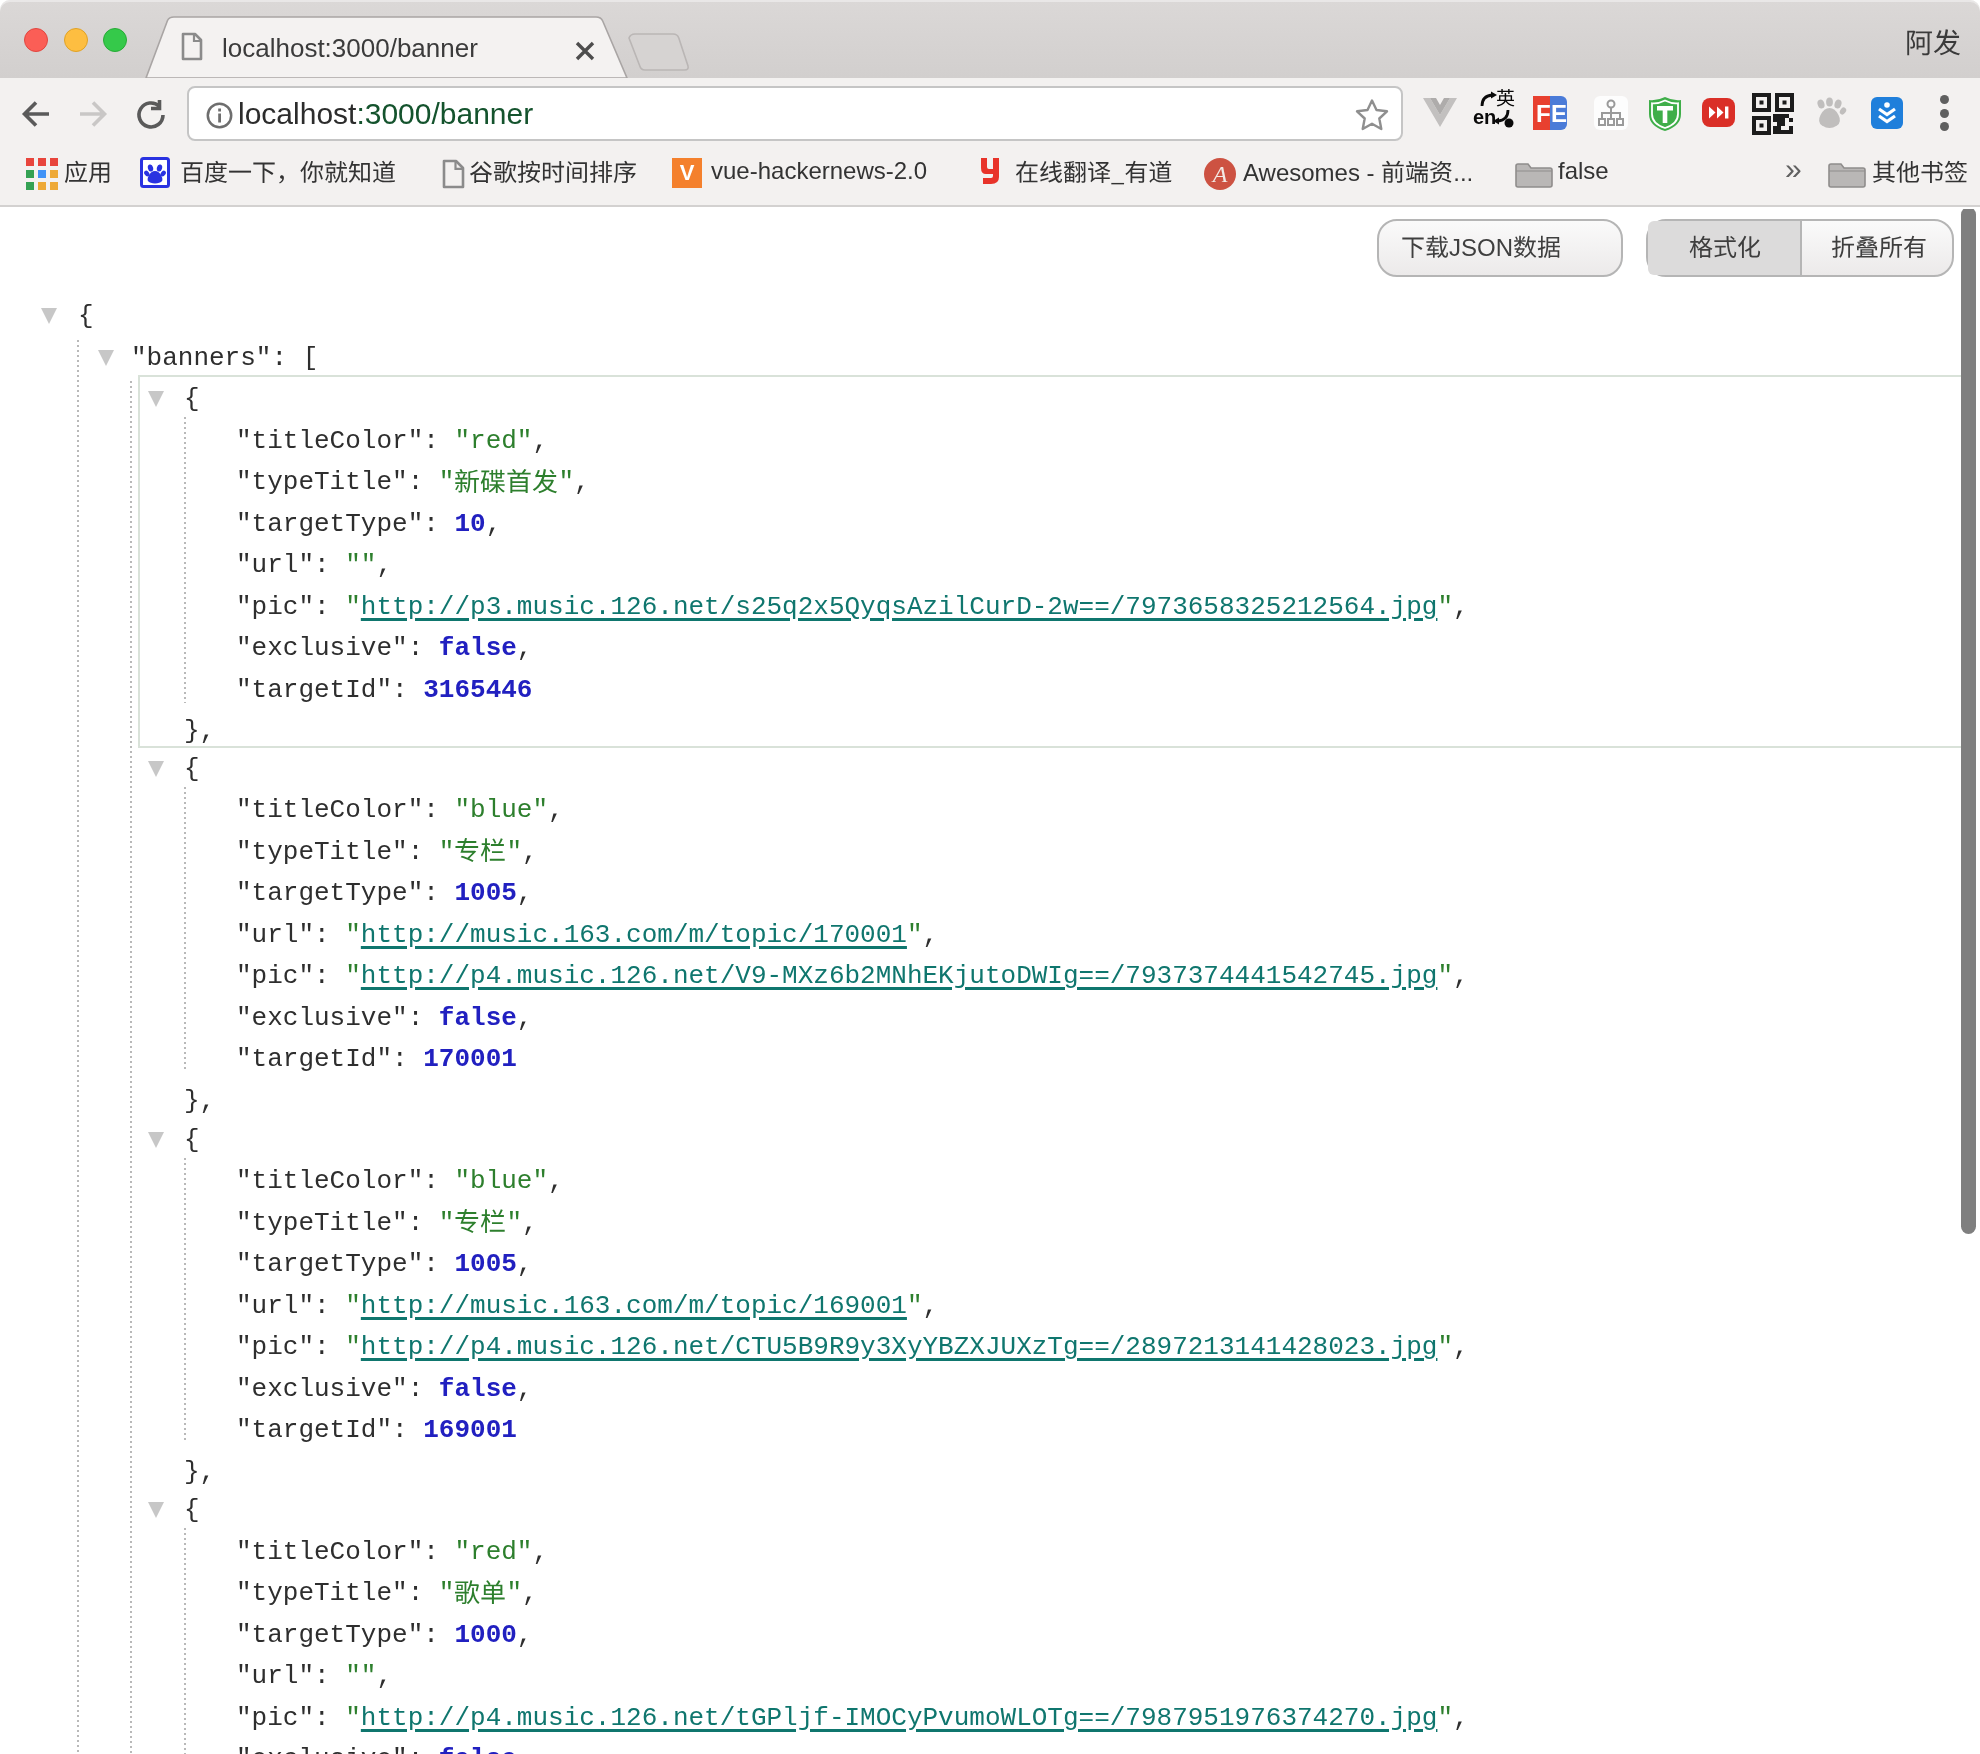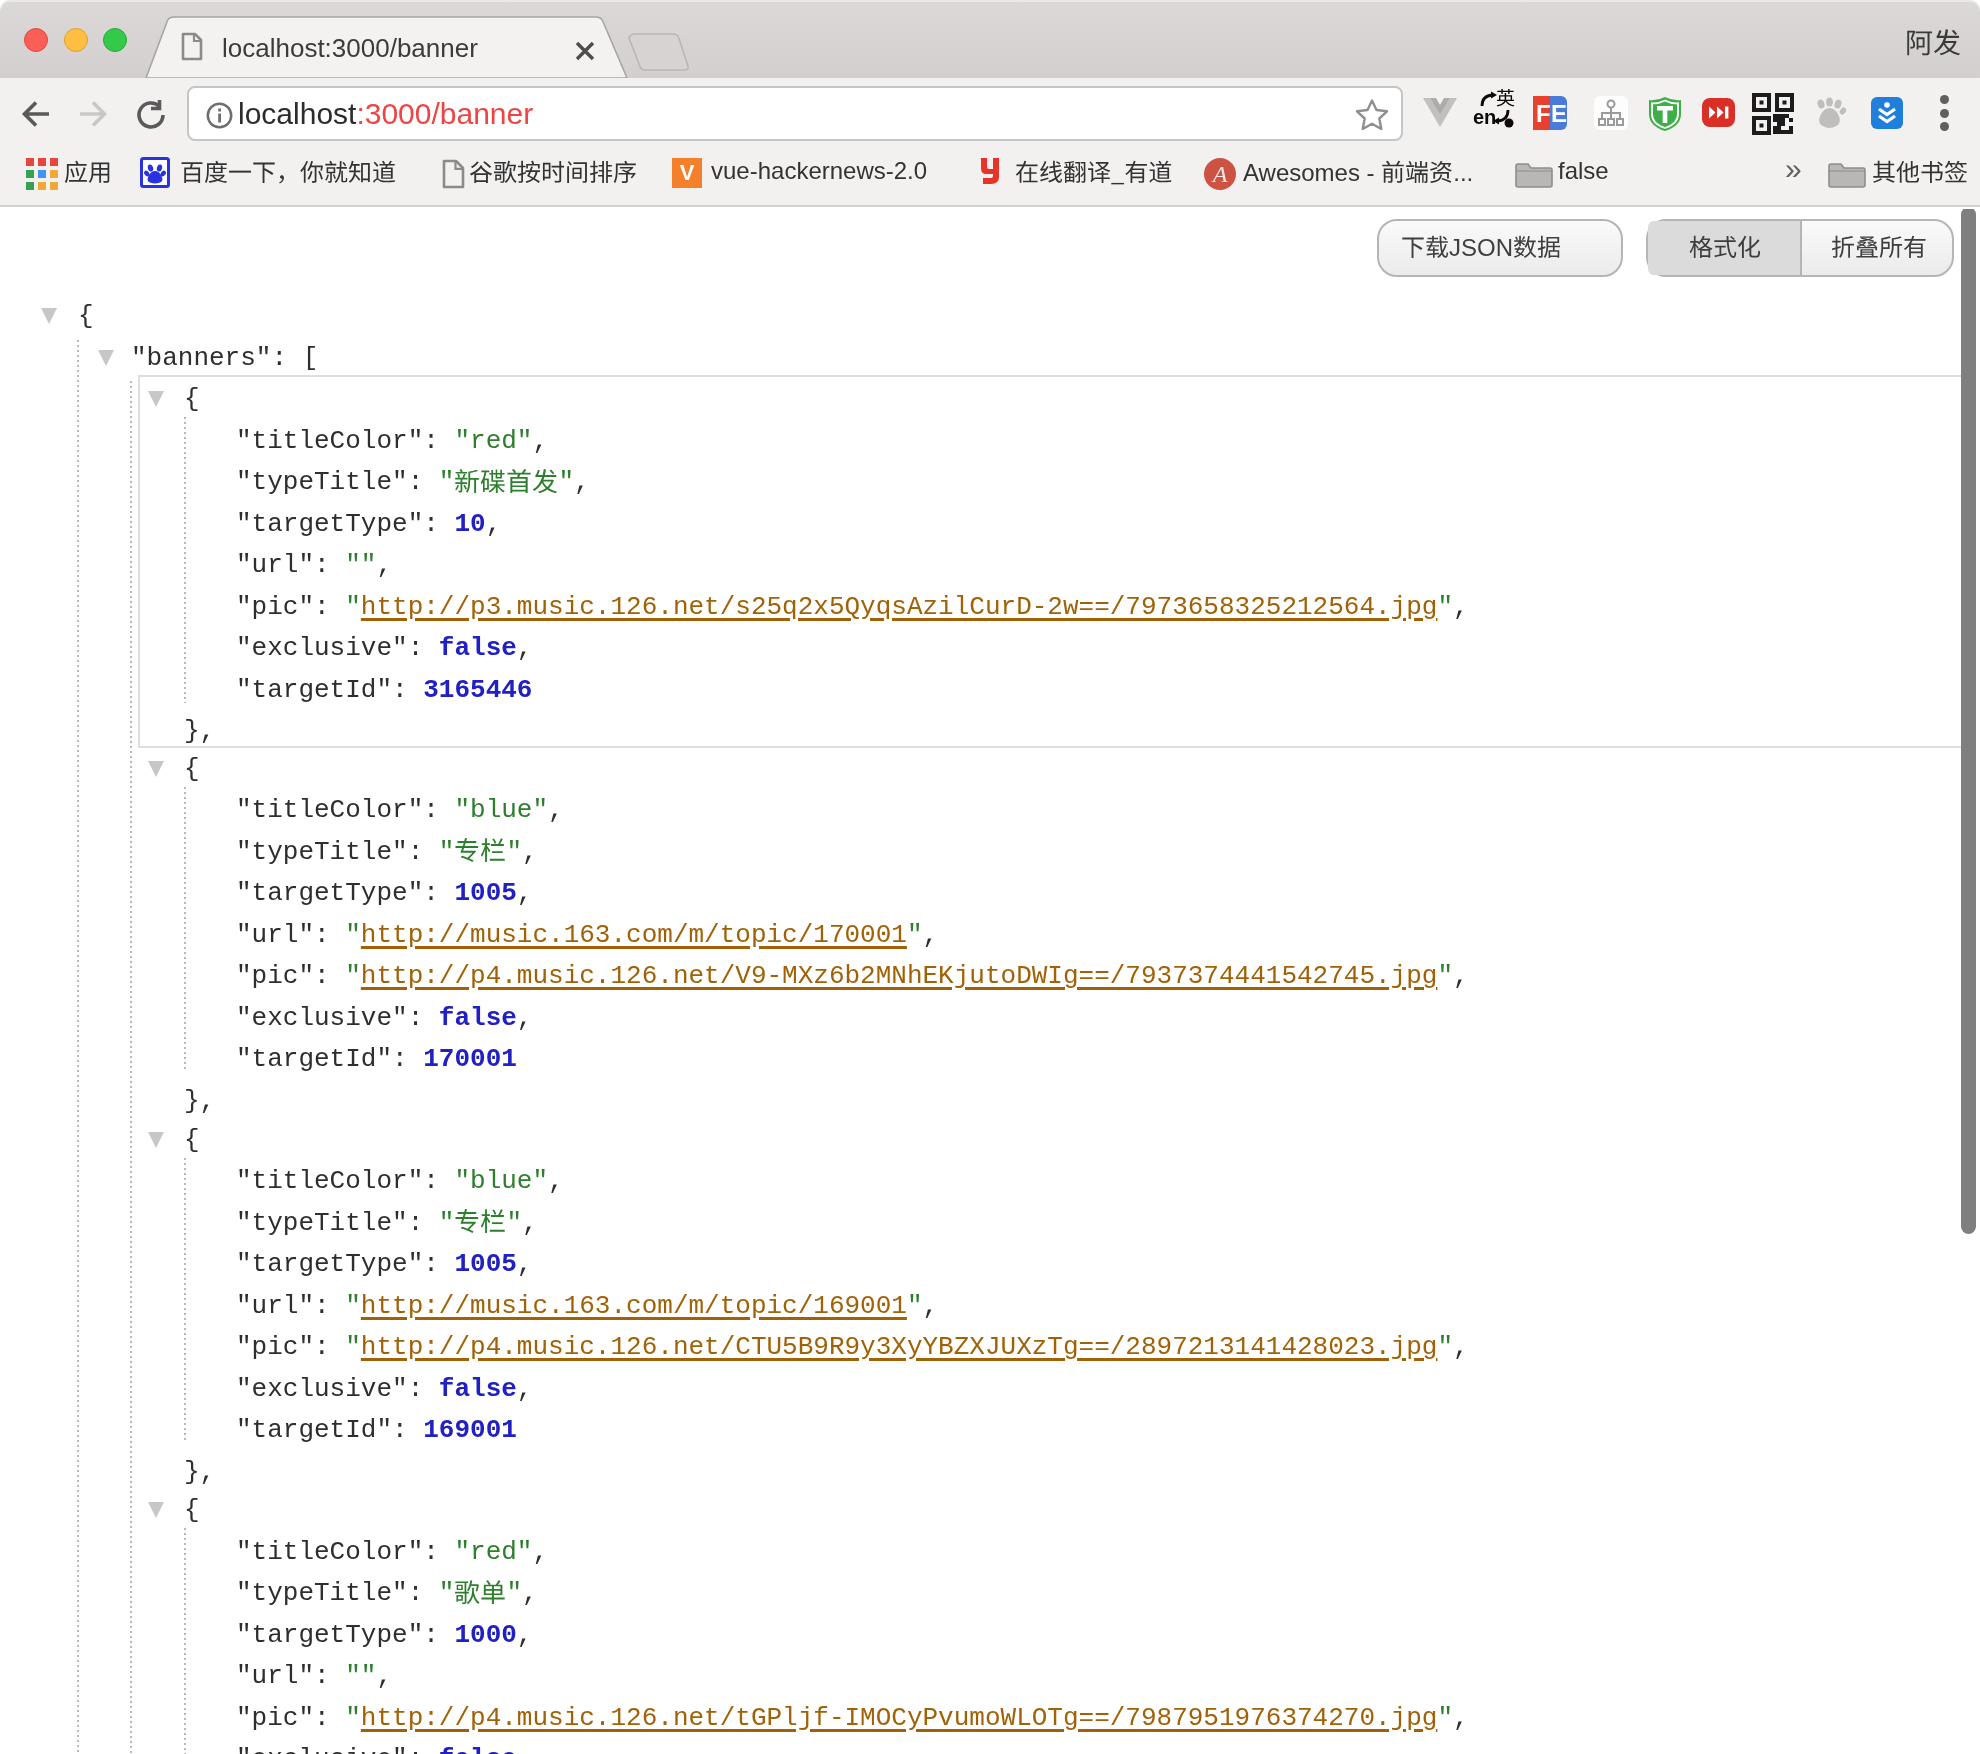--- a/index.html
+++ b/index.html
@@ -7,21 +7,21 @@
 .tl{position:absolute;top:28px;width:24px;height:24px;border-radius:50%}
 #toolbar{position:absolute;left:0;top:78px;width:1980px;height:65px;background:#f3f1f0}
 #bookbar{position:absolute;left:0;top:143px;width:1980px;height:64px;background:#f3f1f0;border-bottom:2px solid #d3d1d0}
 #content{position:absolute;left:0;top:209px;width:1980px;height:1545px;background:#fff;overflow:hidden}
 #omni{position:absolute;left:187px;top:8px;width:1216px;height:55px;background:#fff;border:2px solid #c5c5c5;border-radius:8px}
 .bmt{position:absolute;font-size:24px;color:#333;top:12px;height:32px;line-height:32px;white-space:nowrap}
 svg{overflow:visible}
 .ln{position:absolute;font-family:"Liberation Mono",monospace;font-size:26px;line-height:41.5px;height:41.5px;white-space:pre;color:#2e2e2e}
 .s{color:#2d7f2d}
 .n{color:#2120c0;font-weight:bold}
-.lk{color:#a16207;text-decoration:underline;text-decoration-thickness:2.5px;text-underline-offset:4px}
+.lk{color:#0f766e;text-decoration:underline;text-decoration-thickness:2.5px;text-underline-offset:4px}
 .tri{position:absolute;width:0;height:0;border-left:8px solid transparent;border-right:8px solid transparent;border-top:16px solid #c7c7c7}
 .guide{position:absolute;width:2px;background:repeating-linear-gradient(to bottom,#b9b9b9 0 2px,transparent 2px 5px)}
 .btn{position:absolute;top:219px;height:58px;border:2px solid #b5b5b5;border-radius:20px;background:linear-gradient(#fafafa,#eceaea)}
 </style></head><body>
 <div id="win">
 <div id="titlebar">
 <div class="tl" style="left:24px;background:#fb5e56;border:1px solid #e14640"></div>
 <div class="tl" style="left:64px;background:#fdbe41;border:1px solid #e0a226"></div>
 <div class="tl" style="left:103px;background:#35c94a;border:1px solid #27ab36"></div>
 <svg style="position:absolute;left:0;top:0;width:760px;height:78px" viewBox="0 0 760 78">
@@ -51,21 +51,21 @@
 <svg style="position:absolute;left:135px;top:21px;width:32px;height:32px" viewBox="0 0 32 32">
         <path d="M28,16 A12,12 0 1 1 24.5,7.5" fill="none" stroke="#5a5a5a" stroke-width="3.6"></path>
         <path d="M24.5,1 L24.5,9.5 L16,9.5" fill="none" stroke="#5a5a5a" stroke-width="3.6"></path>
       </svg>
 <div id="omni">
 <svg style="position:absolute;left:17px;top:14px;width:27px;height:27px" viewBox="0 0 27 27">
           <circle cx="13.5" cy="13.5" r="11.7" fill="none" stroke="#6e6e6e" stroke-width="2.5"></circle>
           <rect x="12.2" y="6.5" width="2.8" height="3" fill="#6e6e6e"></rect>
           <rect x="12.2" y="11.5" width="2.8" height="9" fill="#6e6e6e"></rect>
         </svg>
-<div style="position:absolute;left:49px;top:9px;font-size:30px;color:#2c2c2c">localhost<span style="color:#ef4444">:3000/banner</span></div>
+<div style="position:absolute;left:49px;top:9px;font-size:30px;color:#2c2c2c">localhost<span style="color:#14532d">:3000/banner</span></div>
 <svg style="position:absolute;left:1166px;top:10px;width:34px;height:33px" viewBox="0 0 34 33">
           <path d="M17,2.5 L21.5,12 L32,13.3 L24.3,20.5 L26.3,31 L17,25.8 L7.7,31 L9.7,20.5 L2,13.3 L12.5,12 Z" fill="none" stroke="#8f8f8f" stroke-width="2.4" stroke-linejoin="round"></path>
         </svg>
 </div>
 <svg style="position:absolute;left:1423px;top:20px;width:34px;height:30px" viewBox="0 0 34 30">
         <path d="M0,0 L7,0 L17,17 L27,0 L34,0 L17,29 Z" fill="#c2c0bf"></path>
         <path d="M7,0 L13,0 L17,7 L21,0 L27,0 L17,17 Z" fill="#aeacab"></path>
       </svg>
       <div style="position:absolute;left:1475px;top:12px;width:40px;height:38px">
         <div style="position:absolute;left:-2px;top:16px;font-size:20px;color:#0a0a0a;font-weight:bold">en</div>

